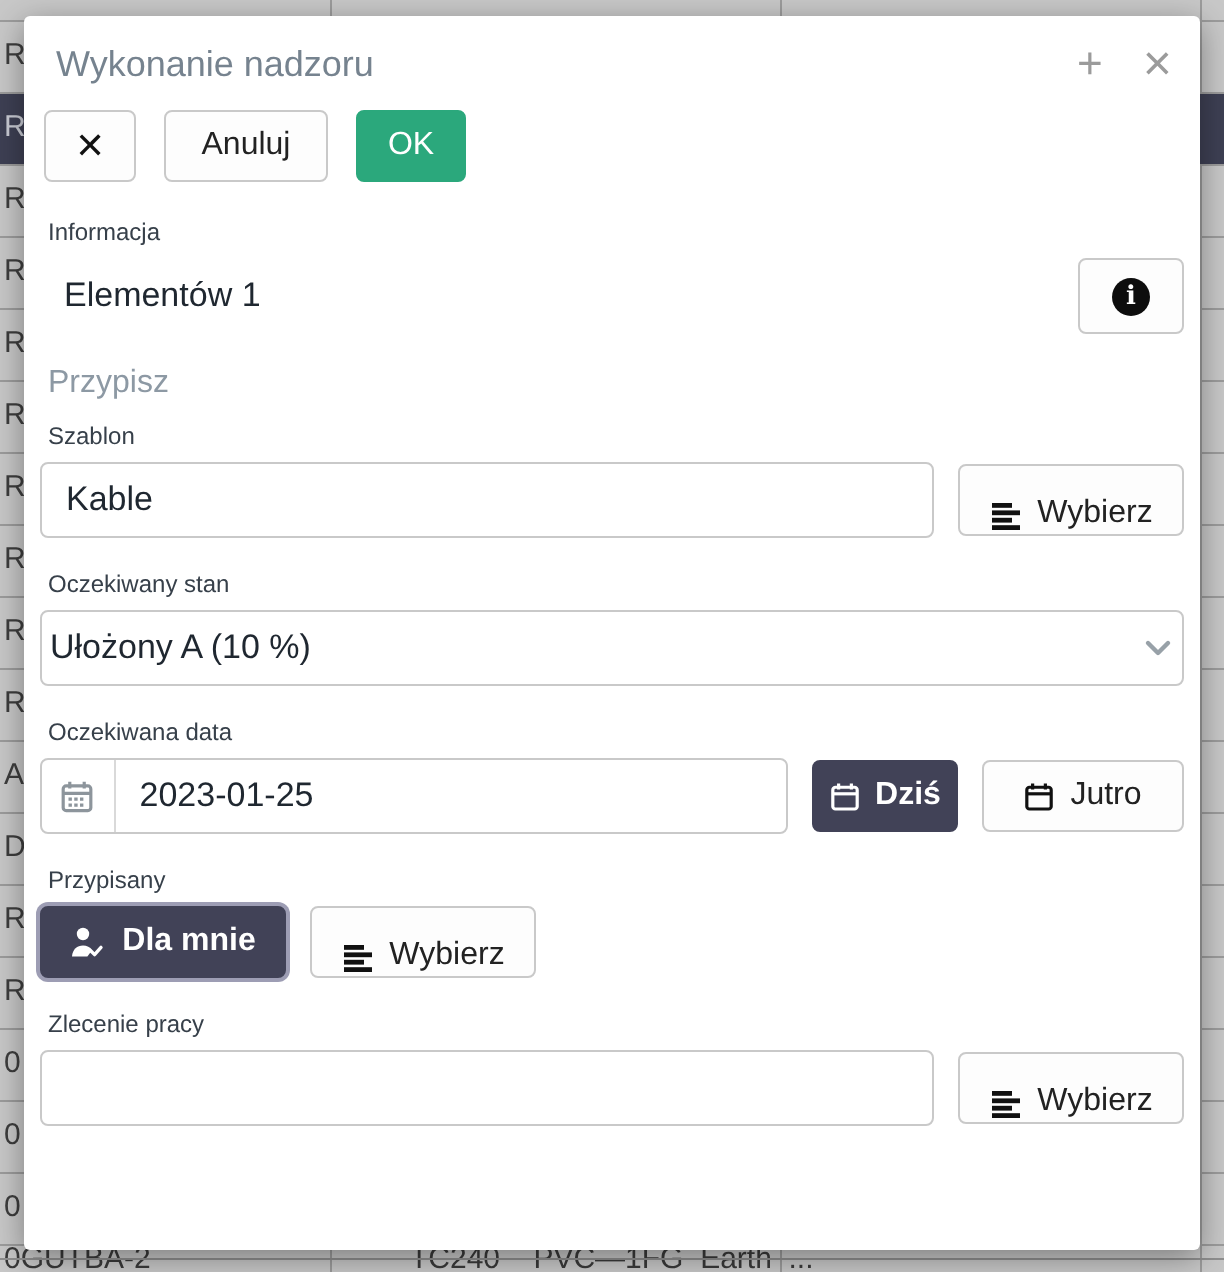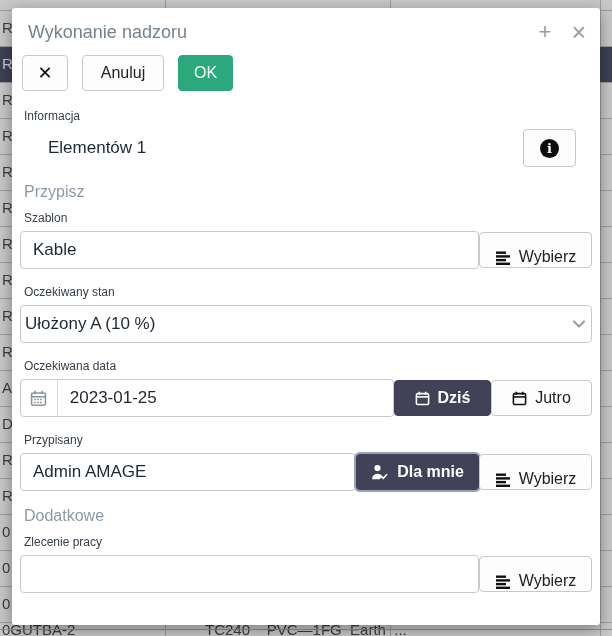--- a/index.html
+++ b/index.html
@@ -36,45 +36,45 @@
     font-size:16px;color:#222;display:inline-flex;align-items:center;justify-content:center;
     box-sizing:border-box;cursor:pointer;font-family:inherit;gap:8px;}
   .btn-x{width:46px;font-weight:bold;font-size:18px;color:#111;}
   .btn-cancel{width:82px;}
   .btn-ok{width:55px;background:#2ba87c;border-color:#2ba87c;color:#fff;}
 
   .label{font-size:12px;color:#37404a;margin:0 0 6px 4px;}
   .section-h{font-size:16px;color:#8d99a4;margin:0 0 10px 4px;}
 
   .info-label{margin-top:6px;}
-  .info-row{display:flex;align-items:center;margin:4px 16px 16px;}
+  .info-row{display:flex;align-items:center;margin:4px 0 16px;}
   .info-value{flex:1;font-size:17px;color:#1f2730;padding-left:12px;}
   .btn-info{width:53px;height:38px;}
   .circle-i{width:19px;height:19px;border-radius:50%;background:#0d0d0d;color:#fff;
     font-size:13px;font-weight:bold;font-family:"DejaVu Serif",serif;
     display:flex;align-items:center;justify-content:center;}
 
-  .field-row{display:flex;margin-bottom:16px;align-items:center;}
+  .field-row{display:flex;gap:12px;margin-bottom:16px;align-items:center;}
   .input{height:38px;border:1px solid #c9c9c9;border-radius:4px;font-size:17px;color:#1f2730;
     padding:0 12px;background:#fff;box-sizing:border-box;font-family:inherit;width:100%;outline:none;}
   .grow{flex:1;min-width:0;}
 
   .select{height:38px;border:1px solid #c9c9c9;border-radius:4px;background:#fff;
     display:flex;align-items:center;justify-content:space-between;padding:0 4px;
     font-size:17px;color:#1f2730;box-sizing:border-box;cursor:pointer;}
 
   .date-wrap{height:38px;border:1px solid #c9c9c9;border-radius:4px;background:#fff;
     display:flex;align-items:flex-end;box-sizing:border-box;overflow:hidden;}
   .date-prefix{width:40px;align-self:stretch;display:flex;align-items:center;justify-content:center;
     color:#8d959c;border-right:1px solid #d9d9d9;}
   .date-wrap .input{border:none;height:36px;}
 
   .btn-dark{background:#414257;border-color:#414257;color:#fff;font-weight:bold;}
   .btn-dark.focused{box-shadow:0 0 0 2px #9d9db4;}
-  .btn-today{width:97px;}
+  .btn-today{width:73px;}
   .btn-tomorrow{width:101px;}
   .btn-forme{width:123px;}
   .btn-select{width:113px;align-items:flex-end;}
 
   .icon{display:inline-flex;align-items:center;justify-content:center;}
   .mt8{margin-top:8px;}
 </style>
 </head>
 <body>
 
@@ -196,21 +196,20 @@
             <line x1="11.4" y1="0.8" x2="11.4" y2="4"></line>
           <line x1="1.5" y1="6.3" x2="14.5" y2="6.3"></line>
         </svg>
       </span>
       <span>Jutro</span>
     </button>
   </div>
 
   <div class="label">Przypisany</div>
   <div class="field-row">
-    <div class="grow"><input class="input" value="Admin AMAGE" style=""></div>
     <button class="btn btn-dark focused btn-forme">
       <span class="icon">
         <svg width="18" height="16" viewBox="0 0 18 16">
           <circle cx="6.5" cy="4" r="3.1" fill="#fff"></circle>
           <path d="M1 15.2c.3-3.5 2.6-5.4 5.5-5.4 1.9 0 3.6.8 4.6 2.2l-2.4 3.2z" fill="#fff"></path>
           <path d="M10.6 12.6l1.7 1.7 3.2-3.6" fill="none" stroke="#fff" stroke-width="1.7" stroke-linecap="round" stroke-linejoin="round"></path>
         </svg>
       </span>
       <span>Dla mnie</span>
     </button>
@@ -222,21 +221,20 @@
               <rect x="1" y="5.2" width="14" height="2.4"></rect>
           <rect x="1" y="8.9" width="10" height="2.4"></rect>
               <rect x="1" y="12.6" width="14" height="2.4"></rect>
         </g>
           </svg>
       </span>
       <span>Wybierz</span>
     </button>
   </div>
 
-  <div class="section-h mt8">Dodatkowe</div>
 
   <div class="label">Zlecenie pracy</div>
   <div class="field-row">
     <div class="grow"><input class="input" value="" style=""></div>
     <button class="btn btn-select">
       <span class="icon">
         <svg width="16" height="16" viewBox="0 0 16 16">
             <g fill="#111">
           <rect x="1" y="1.5" width="10" height="2.4"></rect>
               <rect x="1" y="5.2" width="14" height="2.4"></rect>

